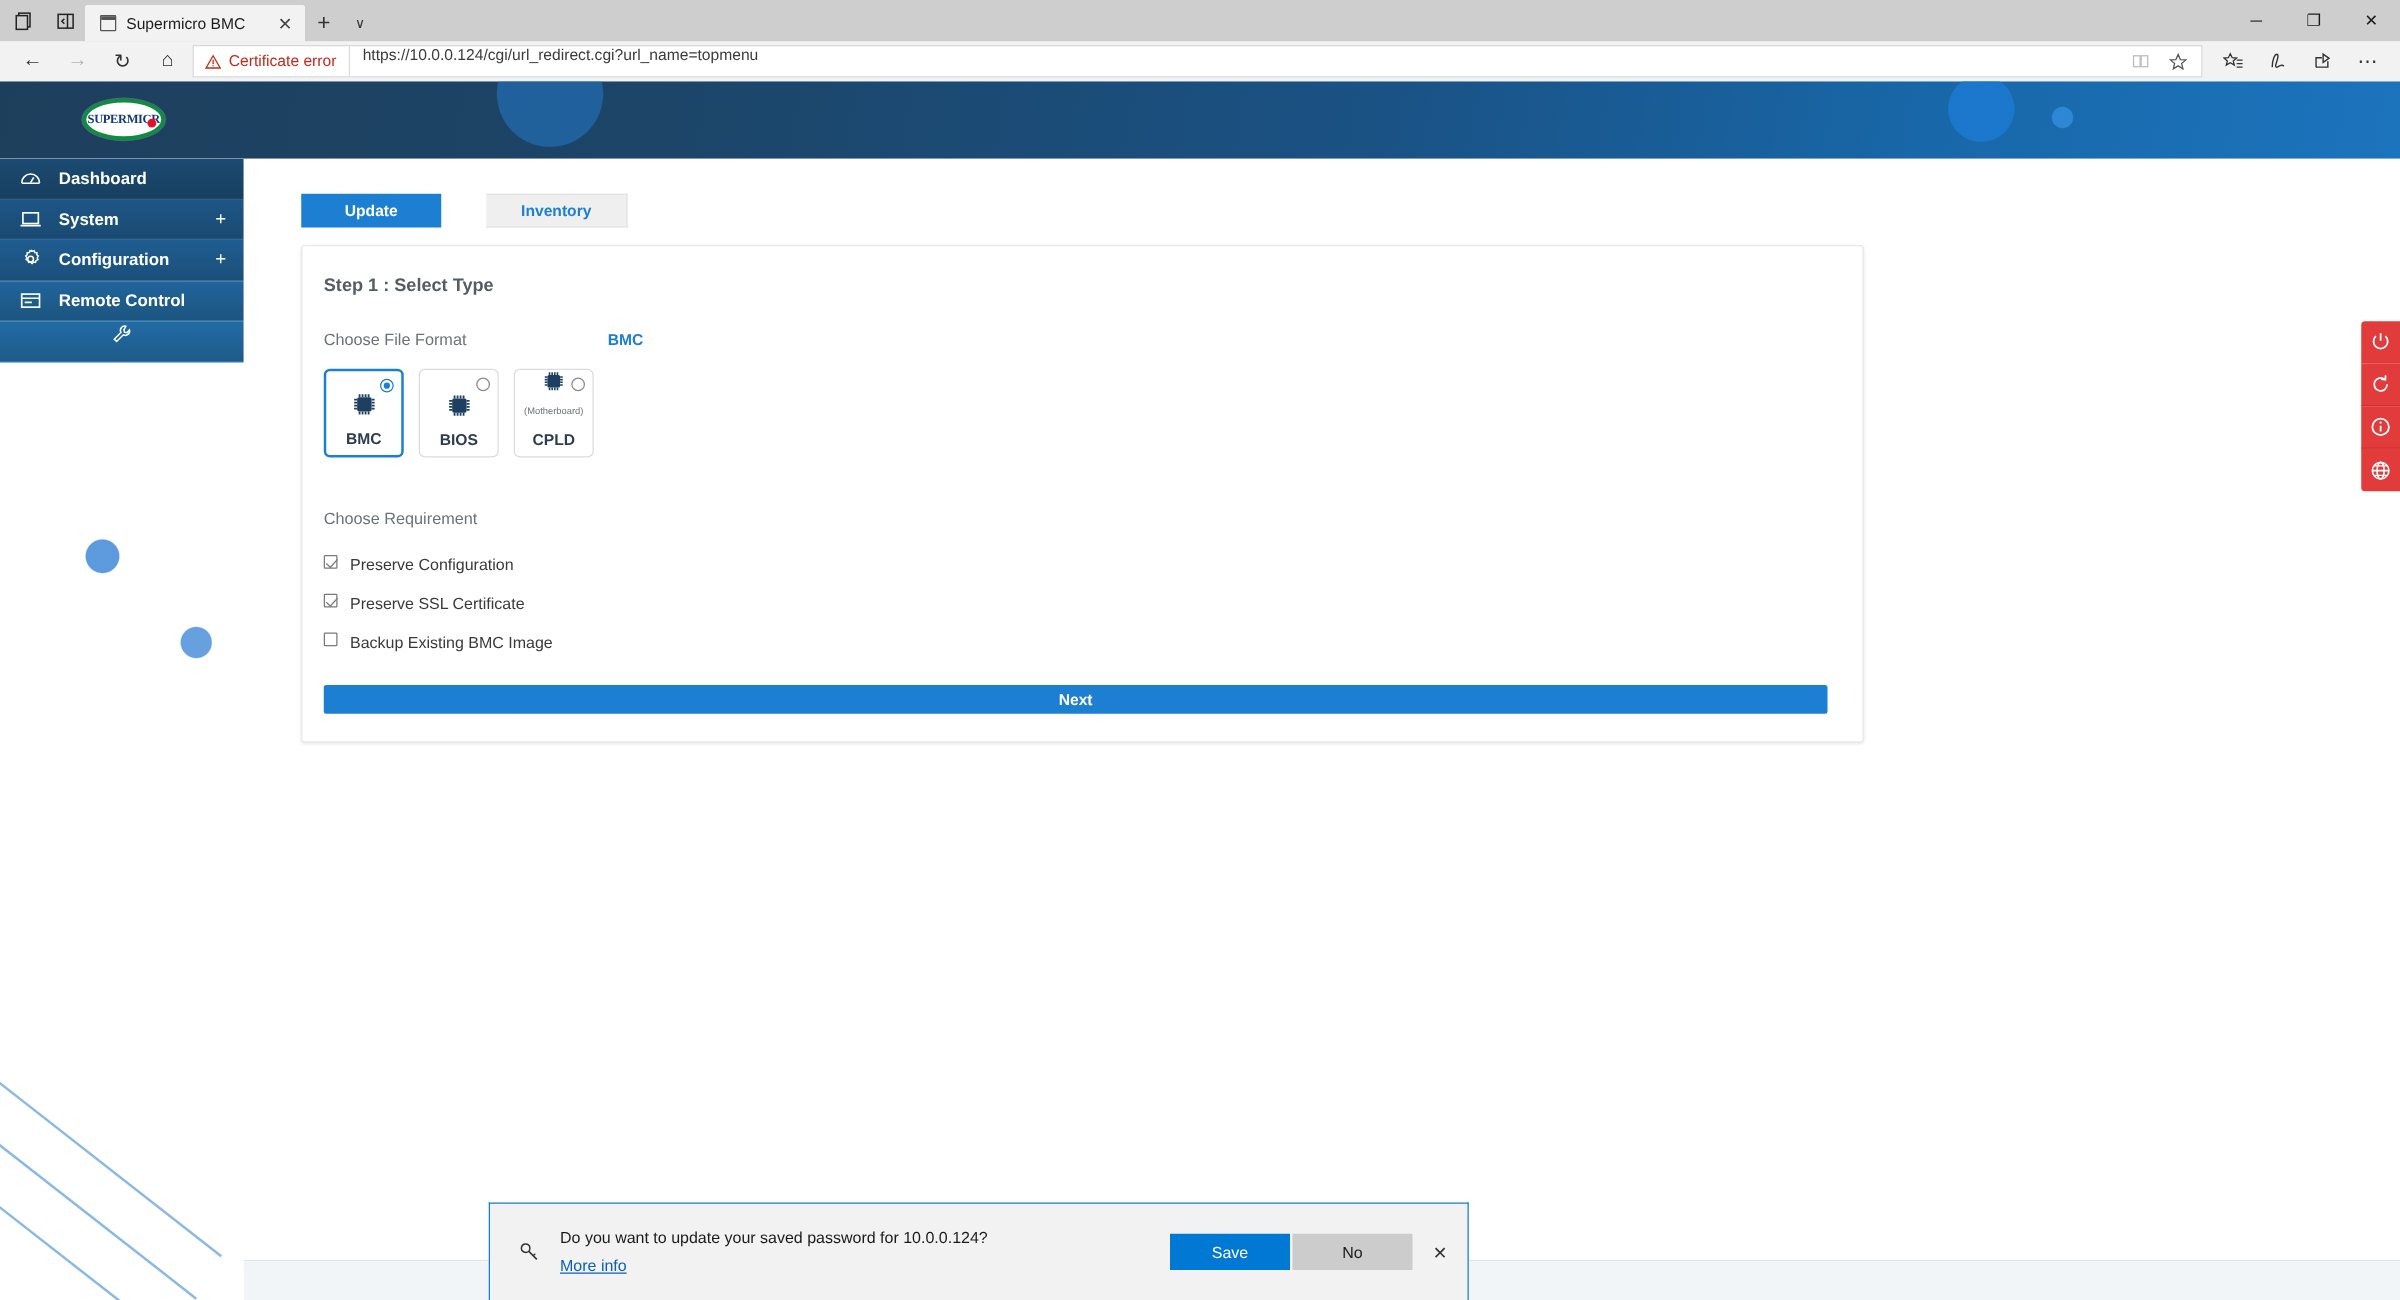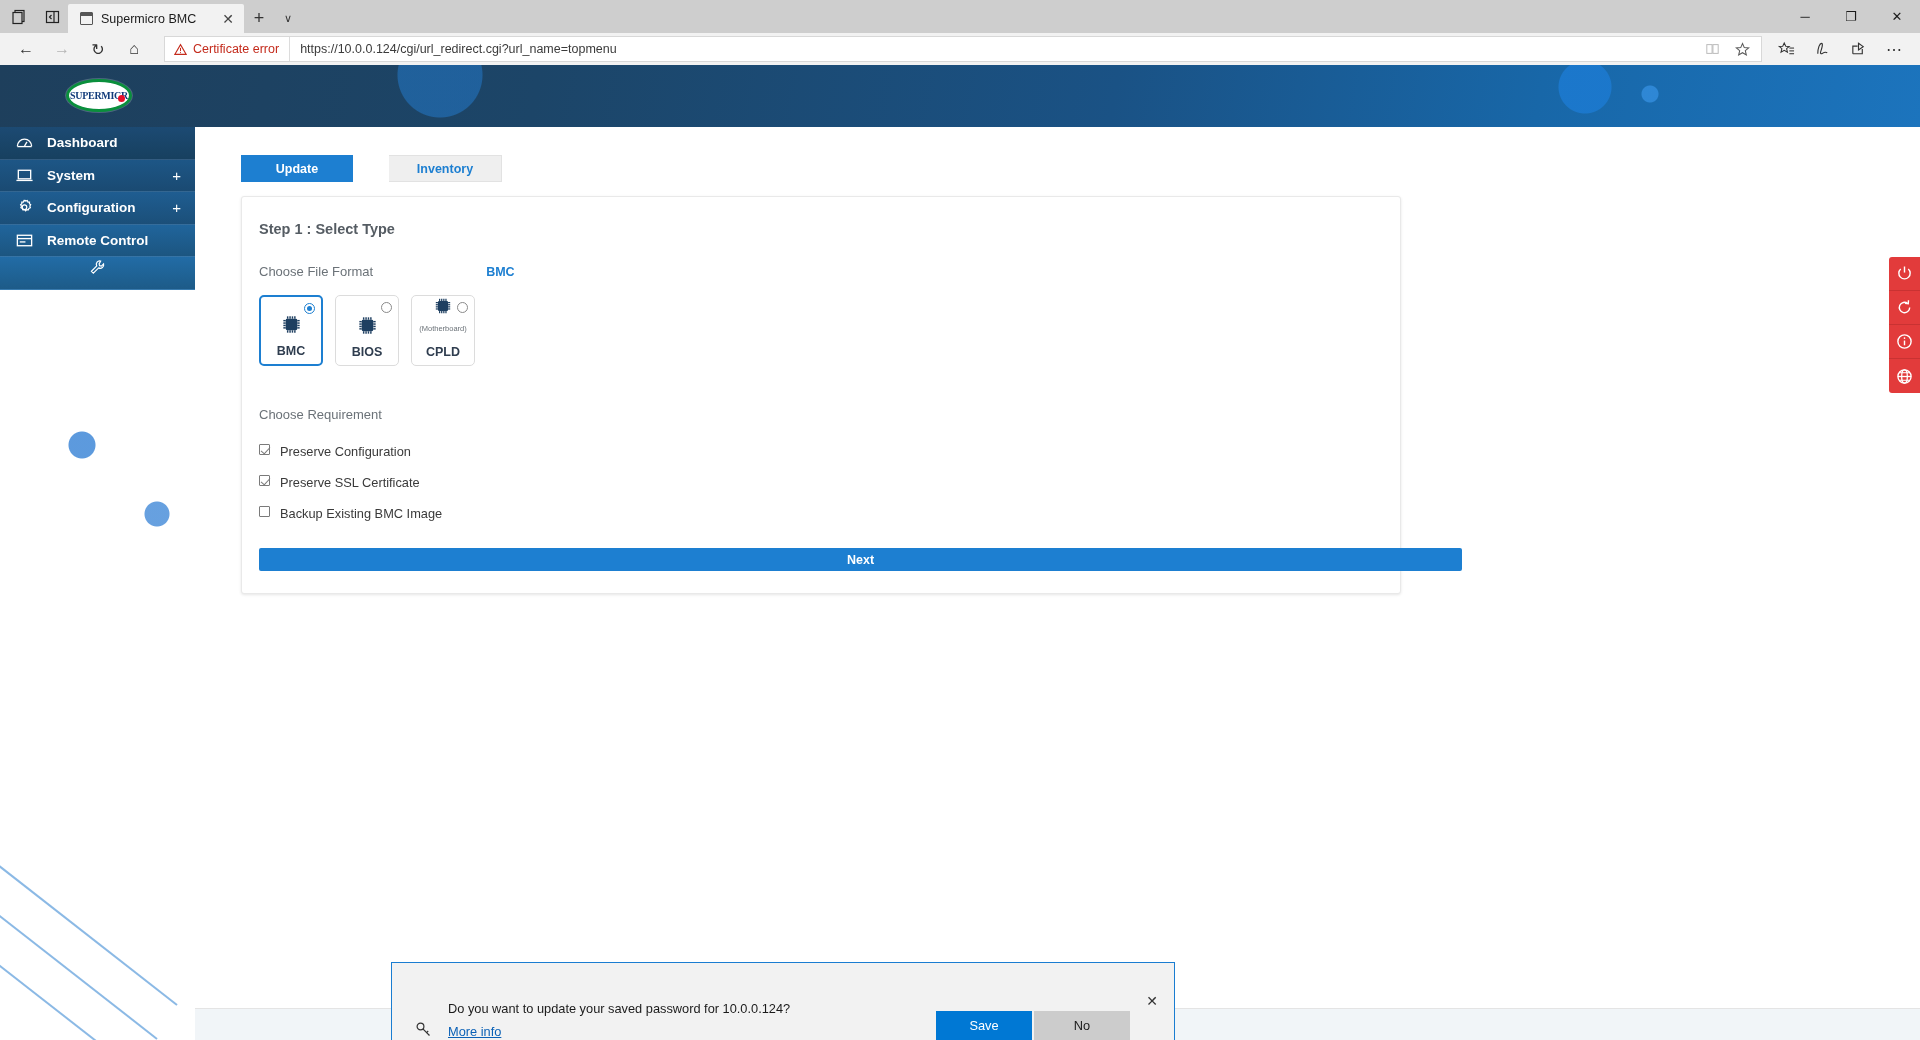--- a/index.html
+++ b/index.html
@@ -27,22 +27,22 @@
   .tab-close { font-size:14px; color:#444; width:16px; text-align:center; }
   .newtab { width:30px; height:29px; display:flex; align-items:center; justify-content:center; font-size:18px; color:#333; font-weight:300;}
   .tabchev { width:28px; height:29px; display:flex; align-items:center; justify-content:center; font-size:11px; color:#333;}
   .wincontrols { position:absolute; right:0; top:0; height:33px; display:flex; }
   .wc { width:46px; height:33px; display:flex; align-items:center; justify-content:center; font-size:13px; color:#1b1b1b;}
 
   .navbar { height:32px; background:#f2f2f2; display:flex; align-items:center; padding:0 8px; gap:0; }
   .navbtn { width:36px; height:30px; display:flex; align-items:center; justify-content:center; color:#333; font-size:16px;}
   .navbtn.dim { color:#b5b5b5; }
   .addrwrap {
-    flex:1; height:26px; background:#fff; border:1px solid #d8d8d8; display:flex; align-items:center;
-    margin-left:12px; margin-right:6px;
+    flex:1; height:26px; background:#fff; border:1px solid #d8d8d8; display:flex; 
+    margin-left:2px; margin-right:6px;
   }
   .certerr { display:flex; align-items:center; gap:6px; padding:0 10px 0 9px; height:24px; color:#c42b1c; font-size:12.5px;
              border-right:1px solid #dcdcdc; }
   .addrtext { flex:1; padding-left:10px; font-size:12.5px; color:#3b3b3b; white-space:nowrap; overflow:hidden;}
   .addricons { display:flex; align-items:center; gap:0; padding-right:4px;}
   .addric { width:30px; height:26px; display:flex; align-items:center; justify-content:center; color:#767676; font-size:14px;}
   .navright { display:flex; align-items:center; }
   .navright .navbtn { width:36px; }
 
   
@@ -97,21 +97,21 @@
 
   .tabs { display:flex; width:261px; }
   .tabbtn {
     height:27px; display:flex; align-items:center; justify-content:center;
     font-size:12.5px; font-weight:bold; flex:1;
   }
   .tabbtn.active { background:#1d7fd1; color:#fff; }
   .tabbtn.inactive { background:#efefef; color:#1d7fd1; border:1px solid #e2e2e2; border-left:none;margin-left:36px;}
 
   .card {
-    margin-top:14px; width:1160px; background:#fff; border:1px solid #e9e9e9; border-radius:3px;
+    margin-top:14px; width:1250px; background:#fff; border:1px solid #e9e9e9; border-radius:3px;
     box-shadow:0 1px 3px rgba(0,0,0,.10); padding:24px 17px 22px 17px;
   }
   .step-title { font-size:14.5px; font-weight:bold; color:#555c63; margin-bottom:27px;}
   .cff-row { display:flex; align-items:center; gap:113px; margin-bottom:16px;}
   .cff-label { font-size:13px; color:#6b7278; }
   .cff-value { font-size:12.5px; color:#1d7fd1; font-weight:bold;}
 
   .fmt-cards { display:flex; gap:12px; margin-top:8px; }
   .fcard {
     width:64px; height:71px; border:1px solid #dcdcdc; border-radius:5px; background:#fff;
@@ -144,21 +144,21 @@
   
   .rstrip { position:absolute; right:0; top:130px; width:31px; }
   .rbtn { width:31px; height:34px; background:#e23b3b; border-bottom:1px solid #c93232;
           display:flex; align-items:center; justify-content:center; color:#fff; }
   .rbtn:first-child{border-top-left-radius:3px;}
   .rbtn:last-child{border-bottom-left-radius:3px; border-bottom:none;}
 
   
   .pwbar {
     position:absolute; left:391px; bottom:0; width:784px; height:78px;
-    background:#f2f2f2; border:1px solid #1a7dd1; border-bottom:none; display:flex; align-items:flex-end;
+    background:#f2f2f2; border:1px solid #1a7dd1; border-bottom:none; display:flex; align-items:center;
   }
   .pw-key { margin-left:22px; width:20px; height:20px; display:flex; align-items:center; justify-content:center; color:#333;}
   .pw-texts { margin-left:14px; flex:1; }
   .pw-q { font-size:12.8px; color:#1b1b1b; }
   .pw-more { font-size:12.8px; color:#0b61b6; text-decoration:underline; margin-top:8px; display:inline-block;}
   .pw-save { width:96px; height:29px; background:#0078d4; color:#fff; font-size:12.8px; display:flex; align-items:center; justify-content:center;}
   .pw-no { width:96px; height:29px; background:#ccc; color:#1b1b1b; font-size:12.8px; display:flex; align-items:center; justify-content:center; margin-left:2px;}
   .pw-x { width:44px; height:78px; display:flex; align-items:center; justify-content:center; font-size:14px; color:#333;}
   .footline { position:absolute; left:0; bottom:31px; width:1920px; height:1px; background:#e4e4e4;}
   .footbg { position:absolute; left:0; bottom:0; width:1920px; height:31px; background:#f1f5f8;}

